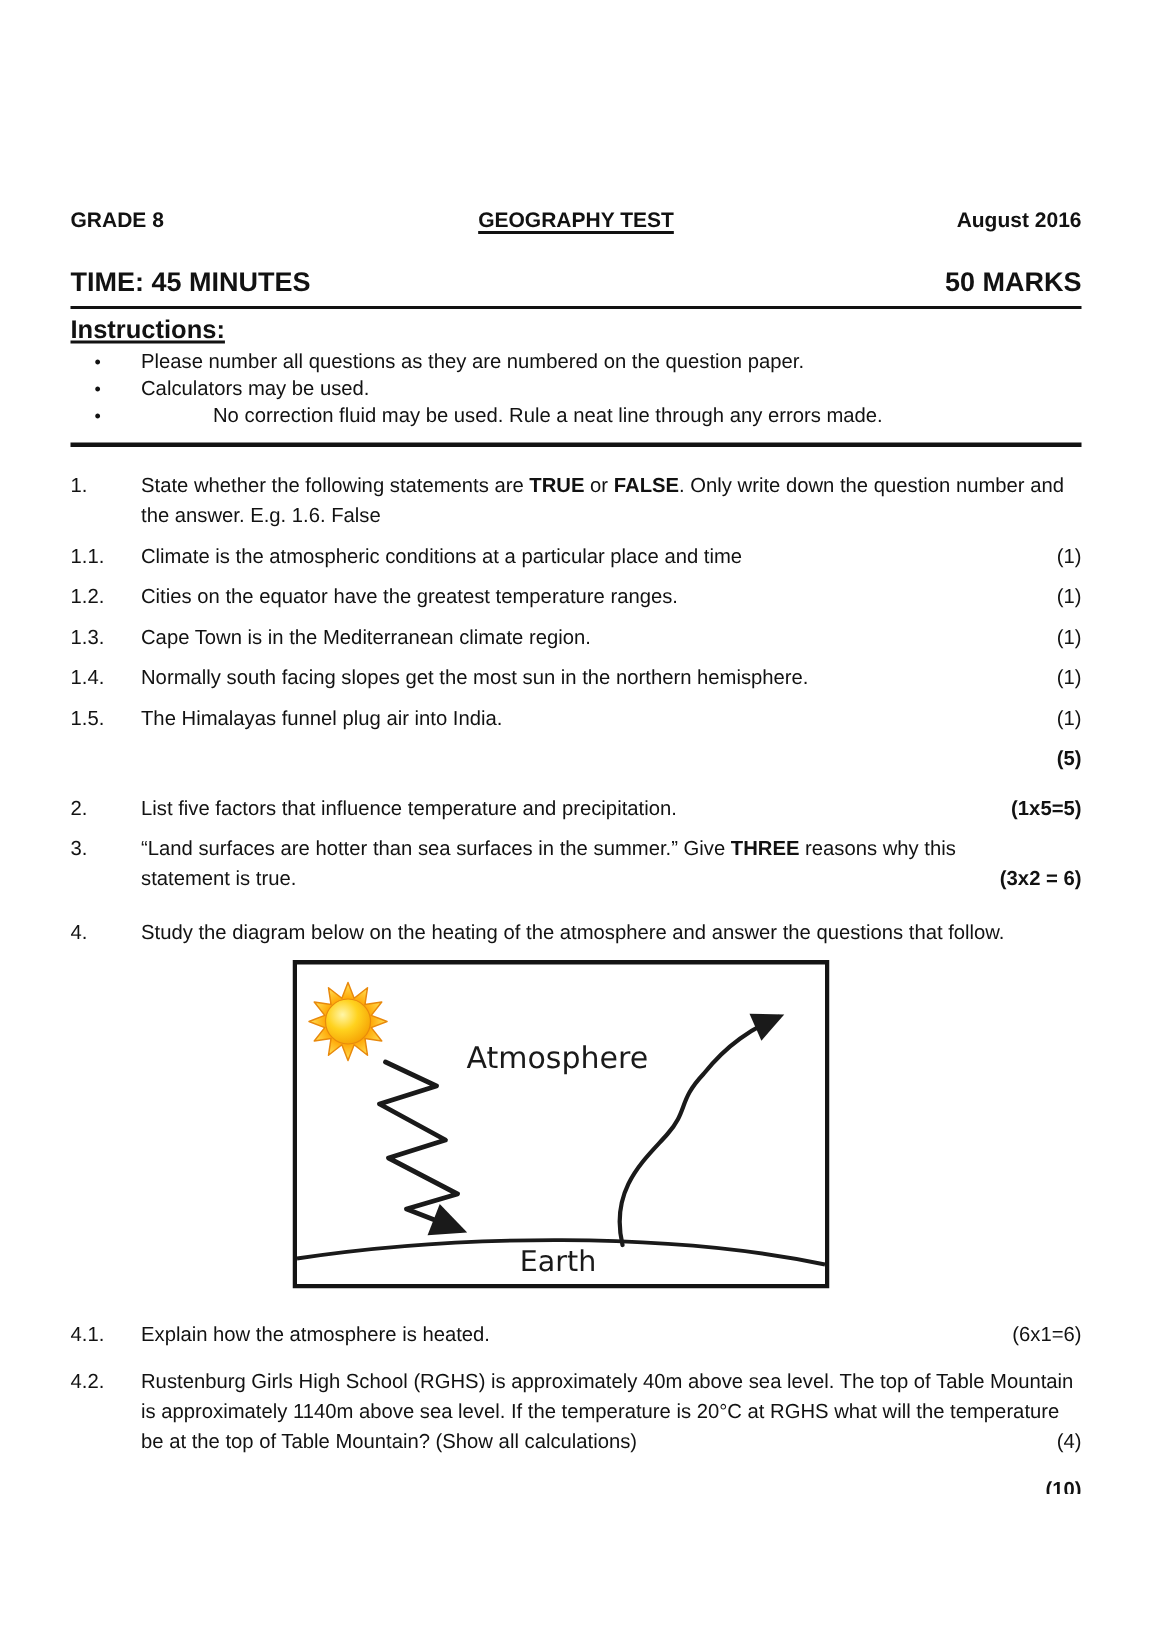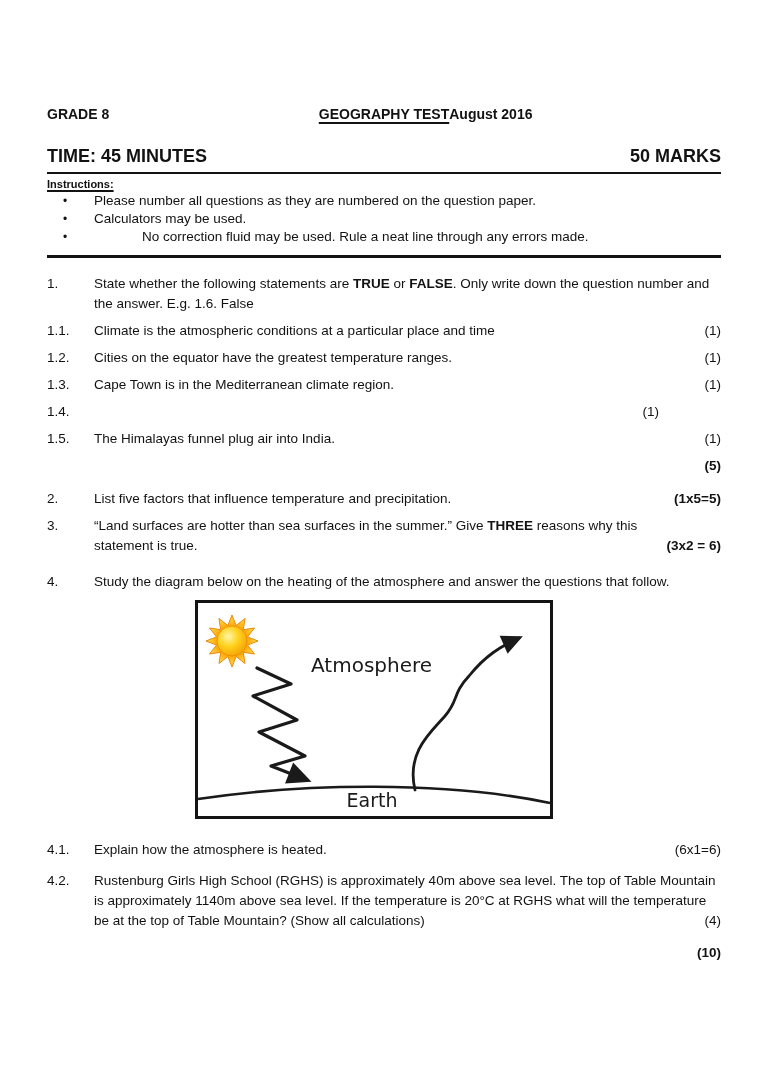--- a/index.html
+++ b/index.html
@@ -12,26 +12,26 @@
     font-family:"Liberation Sans", sans-serif;
     font-size:13.5px;
     overflow:hidden;
     margin:0 auto;
   }
   .content { padding:106px 47px 0 47px; }
 
   
   .header-row { display:grid; grid-template-columns:1fr auto 1fr; align-items:baseline; font-weight:bold; font-size:14px; }
   .header-row .title { text-align:center; text-decoration:underline; text-decoration-thickness:1.5px; text-underline-offset:3px; }
-  .header-row .date { text-align:left; }
+  .header-row .date { text-align:right;margin-top:32px; }
 
   .time-row { display:flex; justify-content:space-between; font-weight:bold; font-size:18px;
               margin-top:24px; padding-bottom:5px; border-bottom:2.5px solid #121212; }
 
-  .instructions-heading { margin-top:4px; font-weight:bold; text-decoration:underline; text-decoration-thickness:1.5px; text-underline-offset:2px; font-size:11px; }
+  .instructions-heading { margin-top:4px; font-weight:bold; text-decoration:underline; text-decoration-thickness:1.5px; text-underline-offset:2px; font-size:17px; }
   .bullet-list { margin-top:2px; }
   .bullet-row { display:flex; line-height:18px; }
   .bullet-glyph { width:47px; padding-left:16px; font-size:12px; }
   .bullet-text {}
   .bullet-text.indent2 { padding-left:48px; }
 
   .rule { height:2.5px; background:#121212; margin-top:9px; }
 
   
   .q-row { display:grid; grid-template-columns:47px 1fr 62px; line-height:20px; position:relative; }
@@ -111,20 +111,21 @@
       <span class="q-text">Cities on the equator have the greatest temperature ranges.</span>
       <span class="q-marks">(1)</span>
     </div>
     <div class="q-row mt7">
       <span class="q-num">1.3.</span>
       <span class="q-text">Cape Town is in the Mediterranean climate region.</span>
       <span class="q-marks">(1)</span>
     </div>
     <div class="q-row mt7">
       <span class="q-num">1.4.</span>
+      <span class="q-text">Normally south facing slopes get the most sun in the northern hemisphere.</span>
       <span class="q-marks">(1)</span>
     </div>
     <div class="q-row mt7">
       <span class="q-num">1.5.</span>
       <span class="q-text">The Himalayas funnel plug air into India.</span>
       <span class="q-marks">(1)</span>
     </div>
     <div class="q-row mt7">
       <span class="q-num"></span>
       <span class="q-text"></span>

